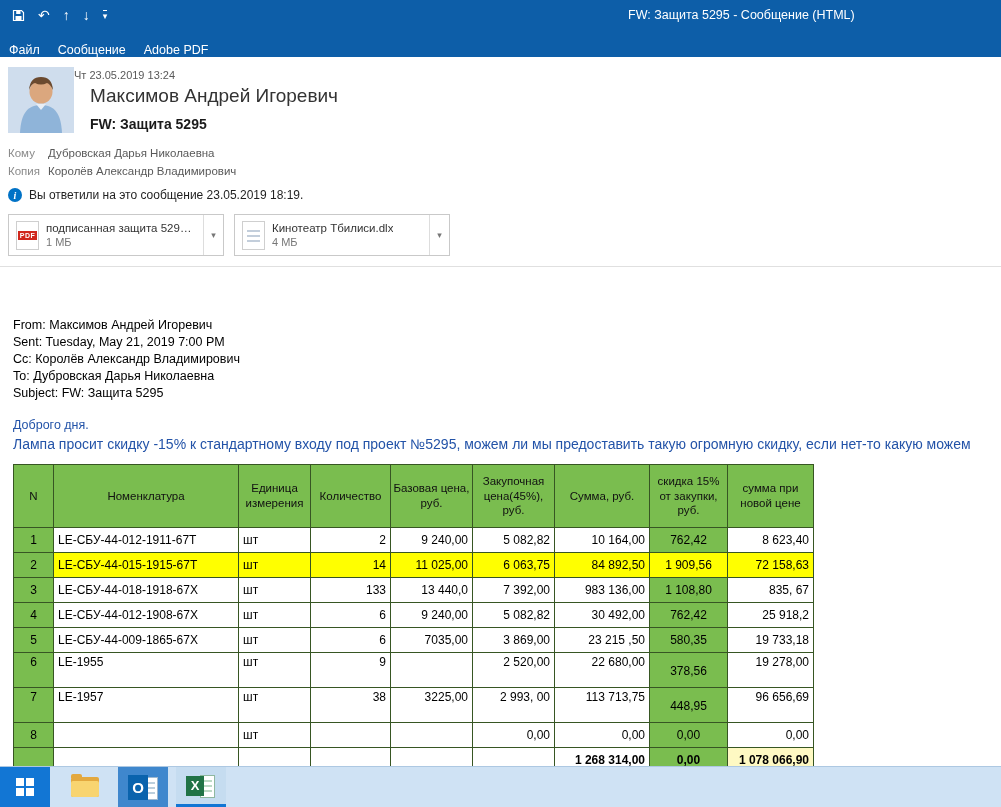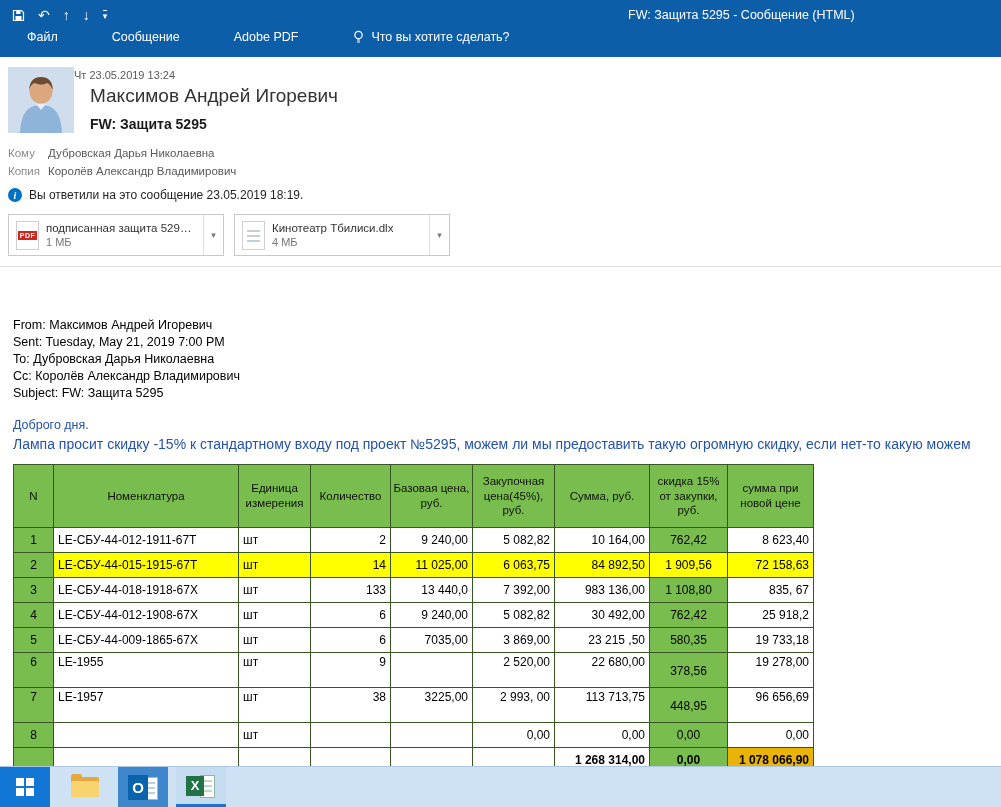--- a/index.html
+++ b/index.html
@@ -8,21 +8,21 @@
 
   
   .titlebar{height:30px;background:#0d5ea8;position:relative;display:flex;align-items:center;color:#fff}
   .qat{display:flex;align-items:center;gap:13px;padding-left:12px}
   .qicon{font-size:14px;line-height:1;color:#fff;display:flex;align-items:center;cursor:default}
   .qat-drop{font-size:9px;border-top:1.5px solid #fff;padding-top:1px}
   .win-title{position:absolute;left:628px;font-size:12.5px;white-space:nowrap}
 
   
   .tabstrip{height:27px;background:#0d5ea8;display:flex;align-items:center;color:#fff}
-  .rtab{padding:0 27px;font-size:12.5px;height:100%;display:flex;align-items:flex-start;gap:6px;white-space:nowrap;cursor:default}
+  .rtab{padding:0 9px;font-size:12.5px;height:100%;display:flex;align-items:flex-end;gap:6px;white-space:nowrap;cursor:default}
 
   
   .msgheader{position:relative;padding-top:10px}
   .avatar{position:absolute;left:8px;top:10px;width:66px;height:66px;overflow:hidden}
   .hdate{margin-left:74px;font-size:11px;color:#595959;margin-top:2px}
   .hsender{margin-left:90px;font-size:19px;color:#333;margin-top:4px;white-space:nowrap}
   .hsubject{margin-left:90px;font-size:14px;font-weight:700;color:#1a1a1a;margin-top:9px;white-space:nowrap}
   .recips{margin:12px 0 0 8px;font-size:11.5px;color:#666}
   .rline{line-height:18px;white-space:nowrap}
   .rlabel{display:inline-block;width:40px;color:#8a8a8a}
@@ -59,21 +59,21 @@
   .quote th,.quote td{border:1px solid #375623;overflow:hidden;white-space:nowrap}
   .quote th{background:#7abd4f;font-size:11.5px;font-weight:400;text-align:center;vertical-align:middle;
             height:60px;white-space:normal;line-height:1.3;padding:1px 2px;color:#111}
   .quote td{font-size:12px;height:22px;padding:1px 4px}
   .quote td.c{text-align:center}
   .quote td.r{text-align:right}
   .quote td.l{text-align:left}
   .quote td.la{text-align:right}
   .quote td.n{background:#7abd4f;text-align:center}
   .quote td.g{background:#7abd4f;text-align:center}
-  .quote td.y{background:#eab308}
+  .quote td.y{background:#fef9c3}
   .quote td.b{font-weight:700}
   .quote tr.hl td{background:#ffff00}
   .quote tr.hl td.n{background:#7abd4f}
   .quote tr.tall td{height:31px;vertical-align:top;padding-top:2px}
   .quote tr.tall td.g{vertical-align:middle}
   .quote tr.totalrow td{height:21px}
 
   
   .taskbar{position:absolute;left:0;bottom:0;width:1001px;height:40px;background:#cfe2f4;
            border-top:1px solid #adc8e2;display:flex;align-items:stretch}
@@ -123,29 +123,20 @@
 <div class="tabstrip">
   <div class="rtab">
     <span>Файл</span>
   </div>
   <div class="rtab">
     <span>Сообщение</span>
   </div>
   <div class="rtab">
     <span>Adobe PDF</span>
   </div>
-  <div class="rtab">
-    <span>
-      <svg width="13" height="14" viewBox="0 0 13 14">
-        <circle cx="6.5" cy="5" r="3.7" fill="none" stroke="#fff" stroke-width="1.2"></circle>
-        <path d="M5 10 h3 M5 12 h3" stroke="#fff" stroke-width="1.2"></path>
-      </svg>
-    </span>
-    <span>Что вы хотите сделать?</span>
-  </div>
 </div>
 
 <div class="msgheader">
   <div class="avatar">
     <svg width="66" height="66" viewBox="0 0 66 66">
       <rect width="66" height="66" fill="#cfdded"></rect>
       <circle cx="33" cy="25" r="11.5" fill="#dba77e"></circle>
       <path d="M21 23 q1 -13 12 -13 q11 0 12 13 q-3 -6 -6 -7 q-6 3 -12 0 q-4 1 -6 7z" fill="#6b4a2f"></path>
       <path d="M33 38 c-14 0 -20 9 -21 28 l42 0 c-1 -19 -7 -28 -21 -28z" fill="#8fb4d9"></path>
       <path d="M28 37 l5 6 5 -6 z" fill="#e8eef5"></path>
@@ -198,22 +189,22 @@
     </div>
   </div>
 
   <div class="sep"></div>
 </div>
 
 <div class="mailbody">
   <div class="hblock">
     <div class="hline"><b>From:</b> <span>Максимов Андрей Игоревич</span></div>
     <div class="hline"><b>Sent:</b> <span>Tuesday, May 21, 2019 7:00 PM</span></div>
+    <div class="hline"><b>Cc:</b> <span>Королёв Александр Владимирович</span></div>
     <div class="hline"><b>To:</b> <span>Дубровская Дарья Николаевна</span></div>
-    <div class="hline"><b>Cc:</b> <span>Королёв Александр Владимирович</span></div>
     <div class="hline"><b>Subject:</b> <span>FW: Защита 5295</span></div>
   </div>
 
   <div class="greet blue">Доброго дня.</div>
   <div class="para blue">Лампа просит скидку -15% к стандартному входу под проект №5295, можем ли мы предоставить такую огромную скидку, если нет-то какую можем</div>
 
   <table class="quote">
     <colgroup>
       <col style="width:40px">
         <col style="width:185px">

